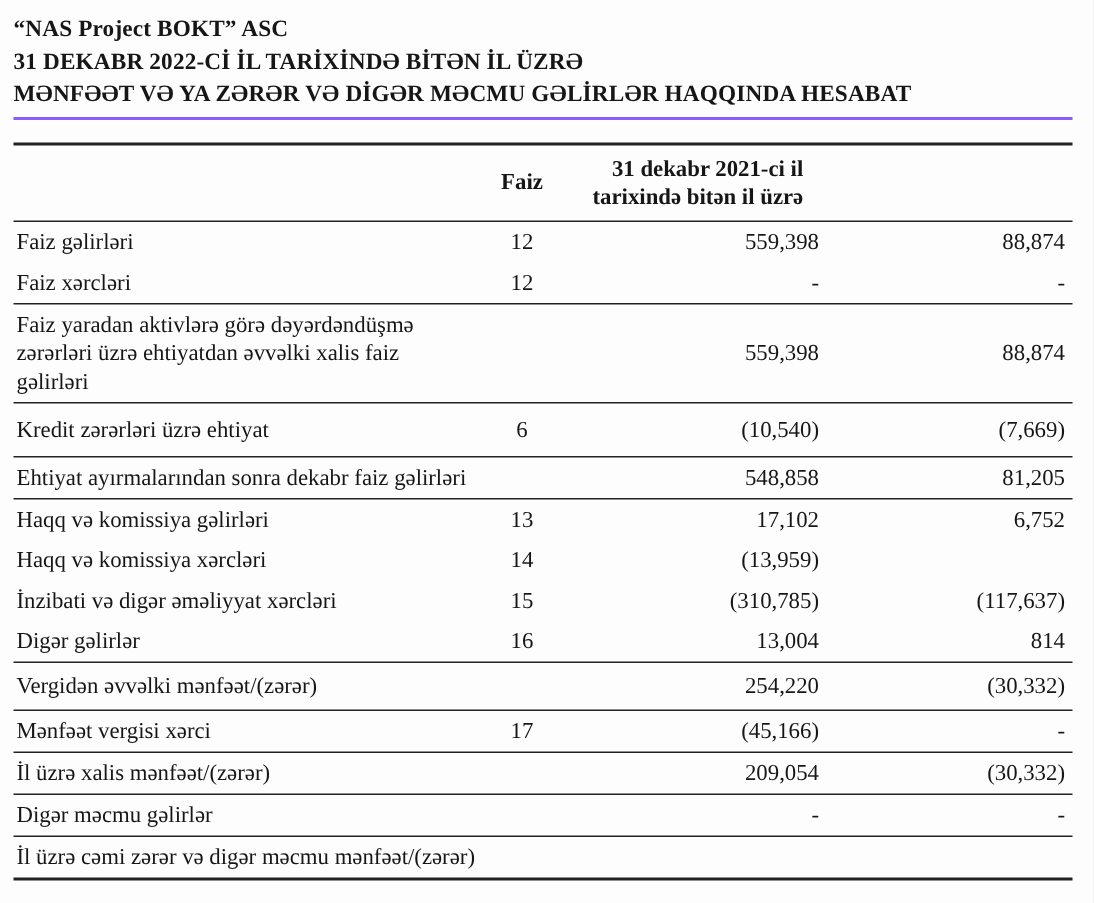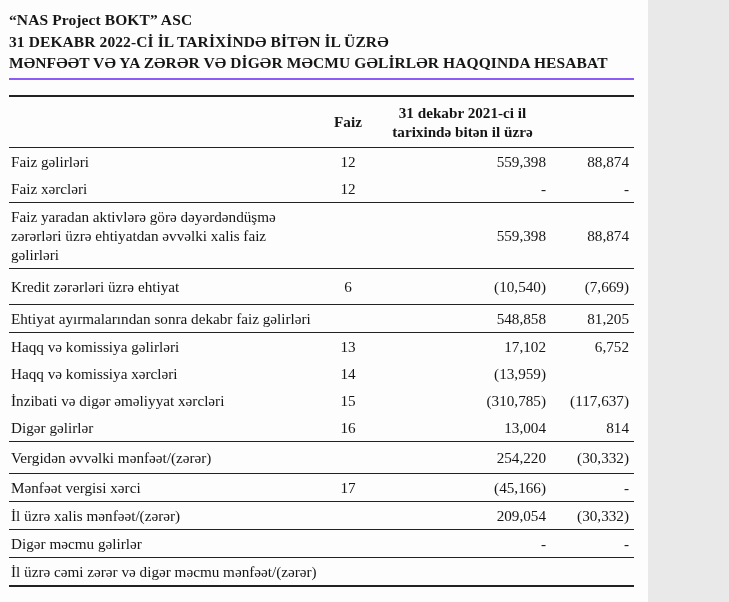--- a/index.html
+++ b/index.html
@@ -1,18 +1,18 @@
 <!DOCTYPE html>
 <html><head>
 <meta charset="utf-8">
 <style>
   * { margin: 0; padding: 0; box-sizing: border-box; }
   html, body { background: #e9e9e9; }
   .page {
-    width: 648px;
+    width: 729px;
     height: 602px;
     background: #fdfdfd;
     color: #161616;
     font-family: "Liberation Serif", "DejaVu Serif", serif;
     padding: 9px 14px 0 9px;
     overflow: hidden;
   }
   
   .doc-header { margin-bottom: 15px; }
   .title-line {
@@ -44,21 +44,21 @@
   .c-note  { text-align: center; }
   .c-v1    { text-align: right; padding-right: 8px; }
   .c-v2    { text-align: right; padding-right: 5px; }
   .thead .cell {
     font-weight: bold;
     padding: 6px 0;
   }
   .thead { border-bottom: 1.5px solid #222; }
   .th-inner { display: block; text-align: center; margin: 0 auto; }
   .th-2022 { max-width: 132px; }
-  .th-2021 { max-width: 146px; }
+  .th-2021 { max-width: 146px; text-align: right; }
   .bold .cell { font-weight: normal; }
   .rl { border-bottom: 1.5px solid #222; }
   .rl-final { border-bottom: 2px solid #222; }
   .pad-lg .cell { padding-top: 8px; padding-bottom: 8px; }
   .pad-md .cell { padding-top: 6px; padding-bottom: 6px; }
 </style>
 </head>
 <body>
 
 <div class="page">

